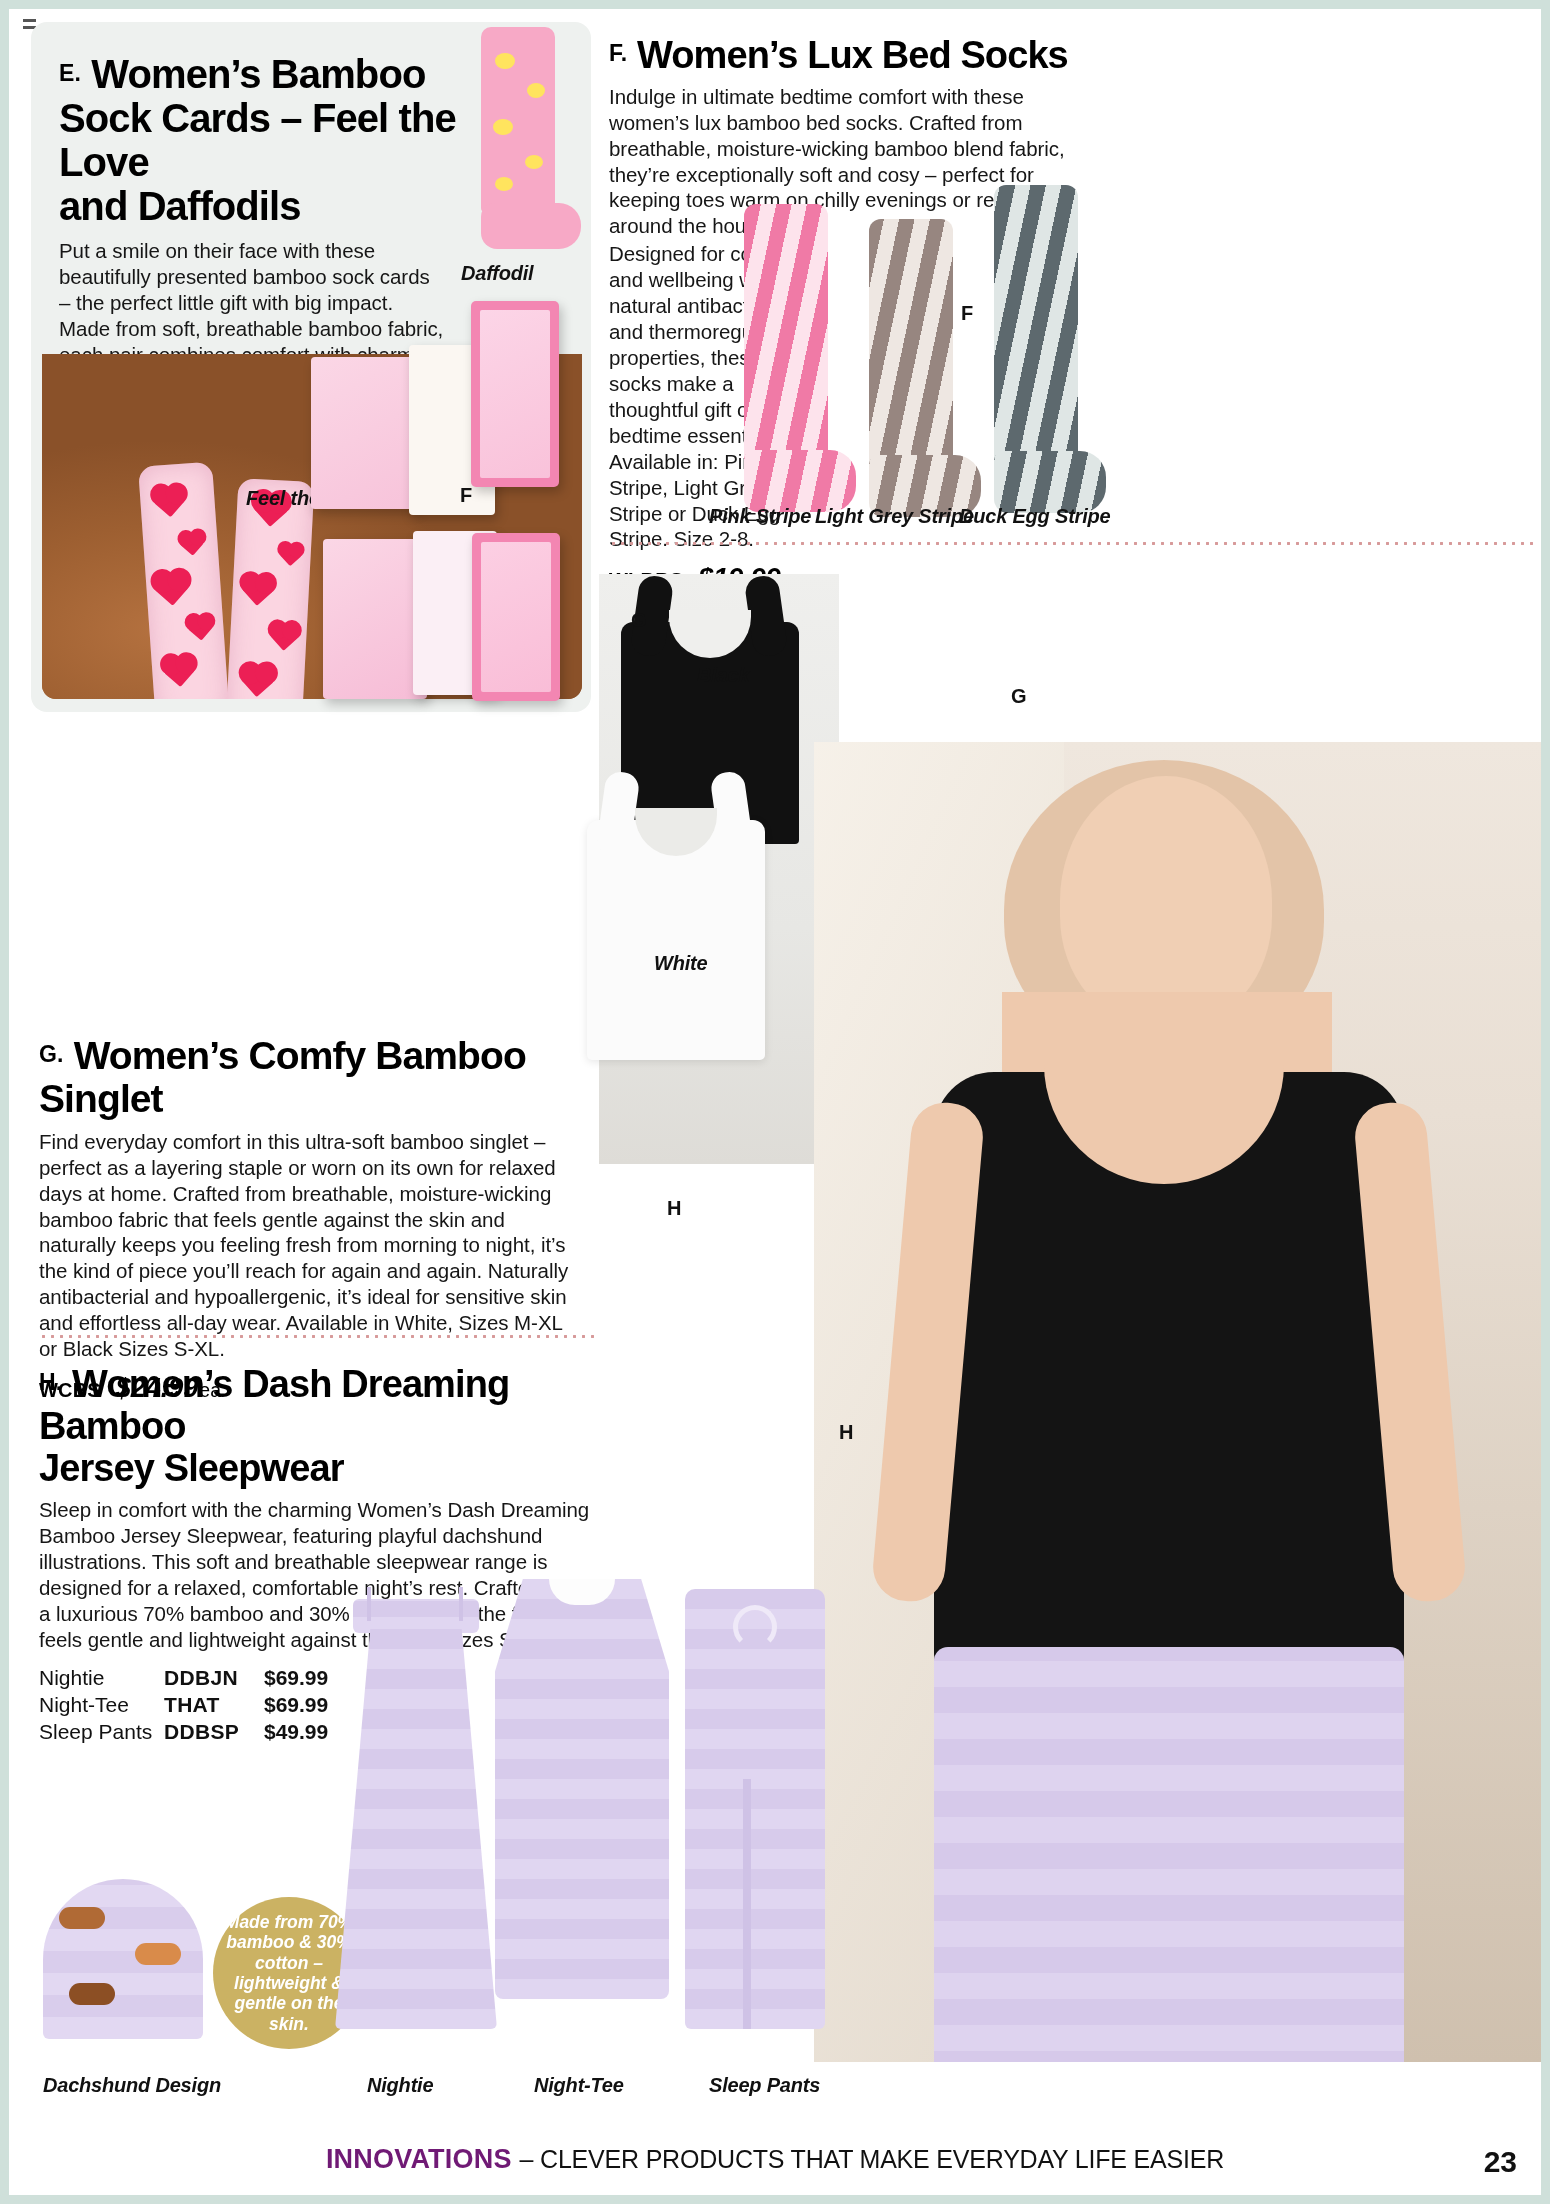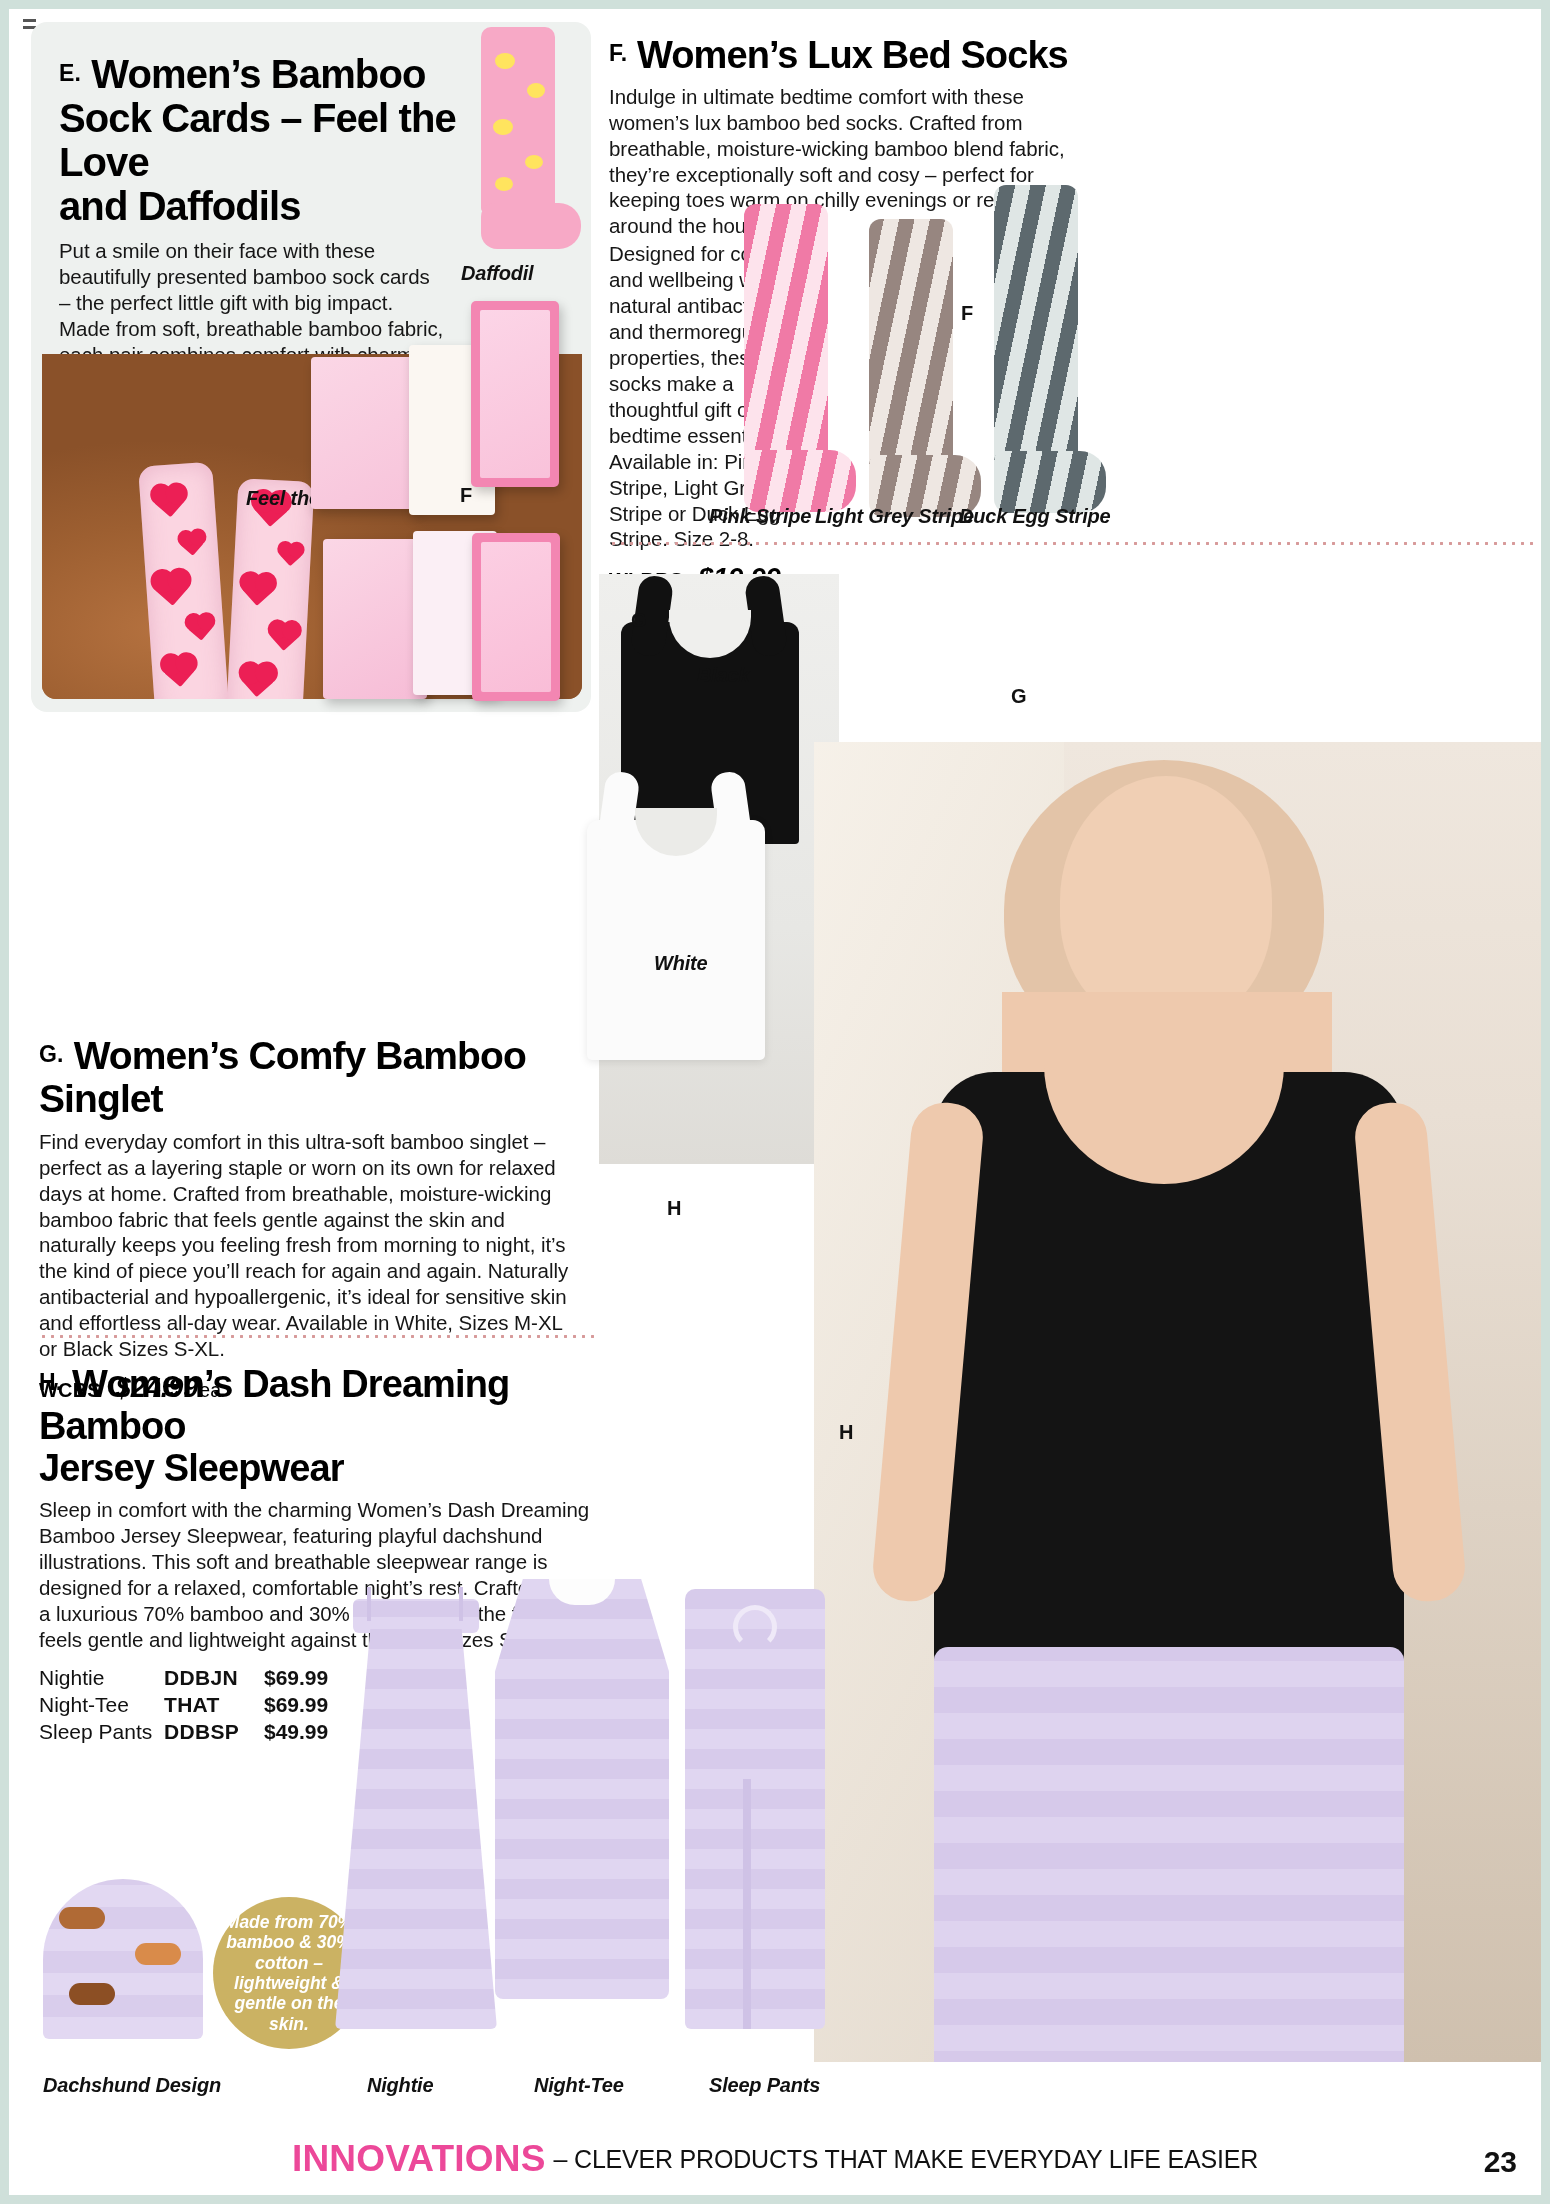--- a/index.html
+++ b/index.html
@@ -109,21 +109,21 @@
     background: #cbb263; color: #fff; display: flex; align-items: center;
     justify-content: center; text-align: center;
     font-style: italic; font-weight: 700; font-size: 17.5px; line-height: 1.16;
     padding: 10px;
   }
 
   #footer {
     position: absolute; left: 0; right: 0; bottom: 14px; height: 44px;
     display: flex; align-items: center; justify-content: center;
   }
-  #footer .brand { color: #ec4899; font-weight: 700; font-size: 37px; letter-spacing: .2px; }
+  #footer .brand { color: #701a75; font-weight: 700; font-size: 27px; letter-spacing: .2px; }
   #footer .tag { color: #111; font-size: 25px; margin-left: 8px; letter-spacing: -0.2px; }
   #pageno {
     position: absolute; right: 24px; bottom: 16px;
     font-size: 30px; font-weight: 700; color: #111;
   }
   .topdash { position: absolute; left: 14px; top: 10px; width: 13px; height: 3px; background:#555; }
   .topdash2 { position: absolute; left: 14px; top: 17px; width: 13px; height: 3px; background:#555; }
 </style>
 </head>
 <body>

